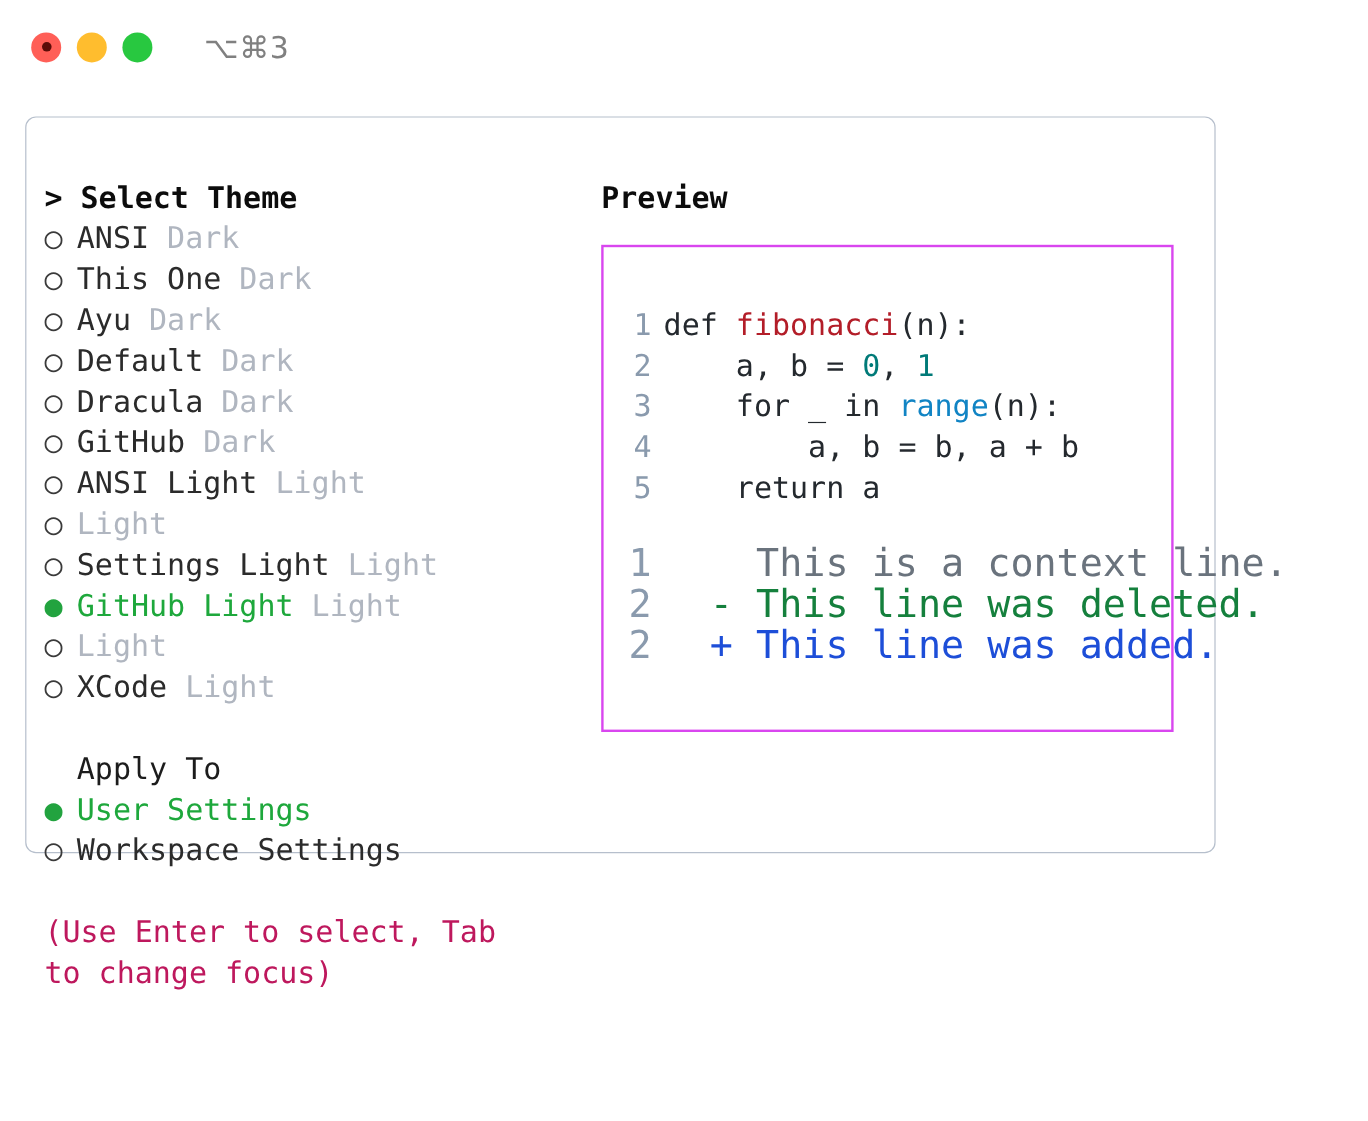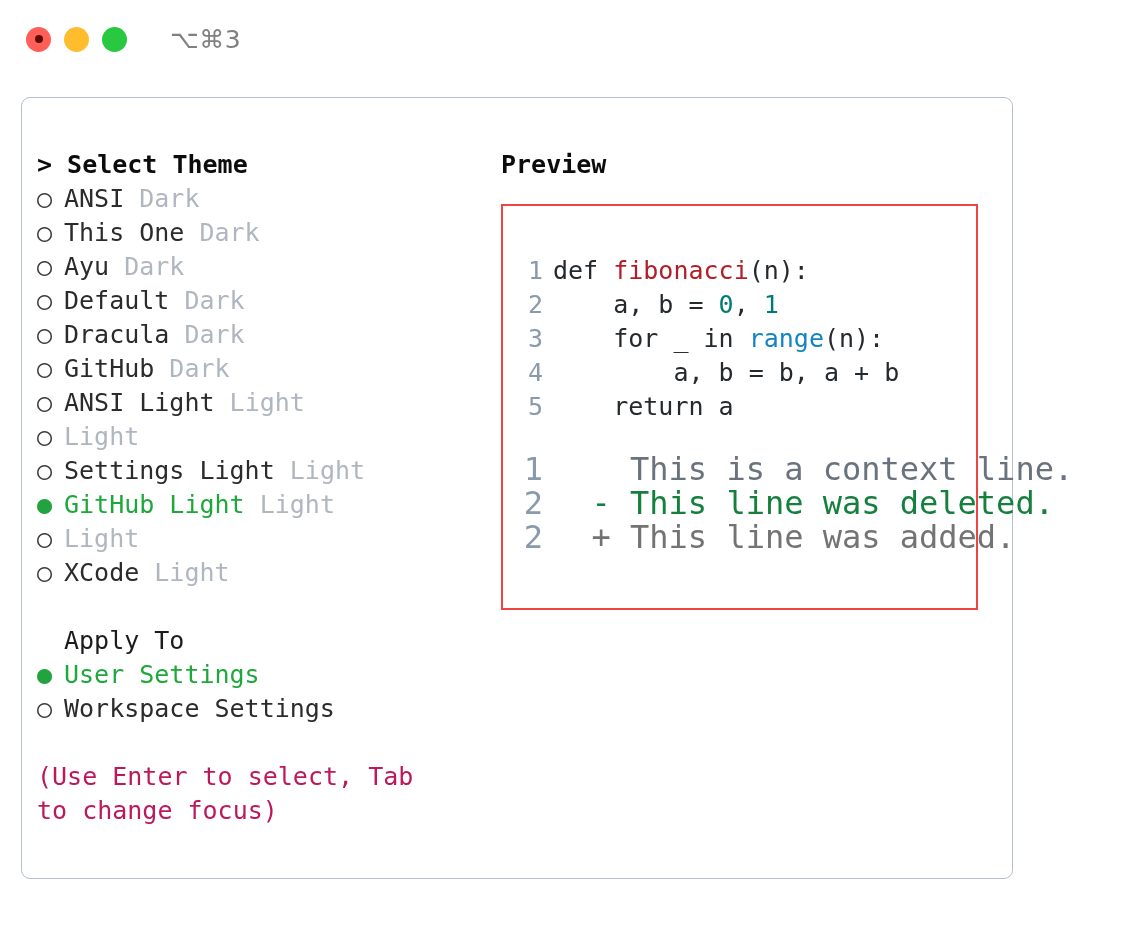--- a/index.html
+++ b/index.html
@@ -66,21 +66,21 @@
     font-family: "DejaVu Sans", "Liberation Sans", sans-serif;
     white-space: pre;
   }
 
   
   .dialog {
     position: absolute;
     left: 21px;
     top: 97px;
     width: 992px;
-    height: 782px;
+    height: 614px;
     border: 1px solid #b6bfcc;
     border-radius: 9px;
     box-sizing: border-box;
     background: #ffffff;
     padding-left: 16px;
   }
 
   .columns {
     position: absolute;
     left: 0; top: 0;
@@ -148,21 +148,21 @@
     position: absolute;
     left: 479px;
     top: 50px;
     width: 490px;
   }
 
   .preview-box {
     margin-top: 22px;
     width: 477px;
     height: 406px;
-    border: 2px solid #ef4444;
+    border: 2px solid #d946ef;
     box-sizing: border-box;
     background: #ffffff;
     position: relative;
   }
 
   .code {
     position: absolute;
     left: 12px;
     top: 48px;
     font-size: 25px;
@@ -186,21 +186,21 @@
     position: absolute;
     left: 12px;
     top: 246px;
     font-size: 32px;
     line-height: 34px;
     white-space: pre;
   }
   .diff-line { display: block; white-space: pre; }
   .d-ctx { color: #6a737d; }
   .d-del { color: #15803d; }
-  .d-add { color: #737373; }
+  .d-add { color: #1d4ed8; }
 </style>
 </head>
 <body>
 
 <div class="page">
 
   <div class="titlebar">
     <div class="lights">
       <div class="light red"></div>
       <div class="light yellow"></div>

